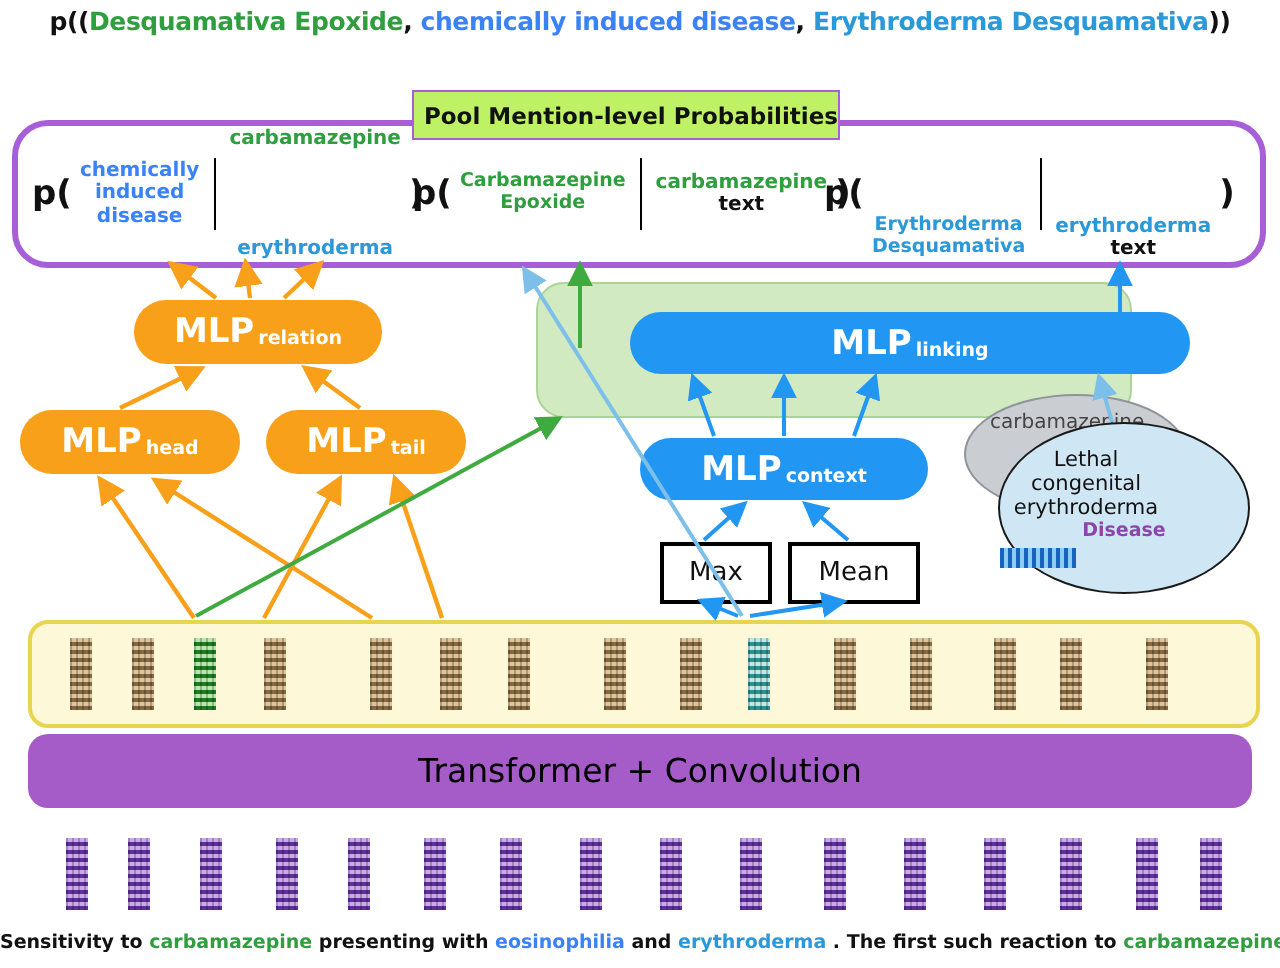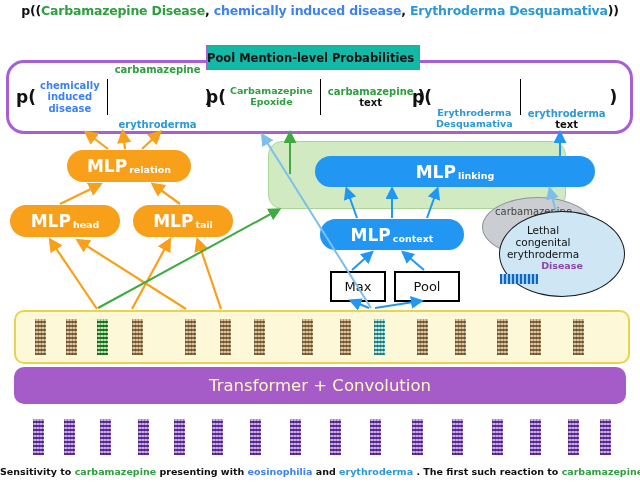--- a/index.html
+++ b/index.html
@@ -6,22 +6,22 @@
   .stage{
     position:relative;width:640px;height:484px;overflow:hidden;background:#fff;
     font-family:"DejaVu Sans","Liberation Sans",sans-serif;color:#111;
   }
   .title{position:absolute;top:3px;left:0;width:100%;text-align:center;
          font-size:12.5px;font-weight:800;letter-spacing:-0.2px;white-space:nowrap;}
   .c-black{color:#111;} .c-green{color:#2e9e3e;} .c-orange{color:#3b82f6;} .c-blue{color:#2b98d8;margin-top:44px;}
 
   .prob-box{position:absolute;left:6px;top:60px;width:621px;height:68px;
             border:3.5px solid #a65fd6;border-radius:18px;background:transparent;z-index:1;}
-  .pool{position:absolute;left:206px;top:45px;width:212px;height:23px;background:#14b8a6;
-        border:1.5px solid #a65fd6;display:flex;align-items:center;justify-content:flex-start;
+  .pool{position:absolute;left:206px;top:45px;width:212px;height:23px;background:#bef264;
+        border:1.5px solid #a65fd6;display:flex;align-items:center;justify-content:flex-end;
         font-weight:700;font-size:11.5px;z-index:4;}
 
   .expr{position:absolute;display:flex;align-items:center;gap:4px;height:52px;z-index:2;}
   .pbig{font-size:17px;font-weight:800;}
   .stack{display:flex;flex-direction:column;align-items:center;justify-content:center;
          line-height:1.12;font-size:10px;font-weight:700;text-align:center;}
   .stack.big{font-size:9.5px;}
   .vline{width:0;border-left:1.5px solid #000;height:36px;margin:0 3px;}
 
   .mlp{position:absolute;display:flex;align-items:center;justify-content:center;
@@ -54,34 +54,34 @@
   .token{position:absolute;top:7px;width:11px;height:36px;
          background-blend-mode:normal;}
   .token::after{content:"";position:absolute;inset:0;
          background:repeating-linear-gradient(90deg,rgba(0,0,0,.22) 0 1px,transparent 1px 3px);}
   .v-tan  {background:repeating-linear-gradient(0deg,#85683f 0 2px,#dcc49c 2px 4px);}
   .v-green{background:repeating-linear-gradient(0deg,#1e7d1e 0 2px,#b9e6ae 2px 4px);}
   .v-teal {background:repeating-linear-gradient(0deg,#2d8f8f 0 2px,#bfe9e2 2px 4px);}
   .v-purple{background:repeating-linear-gradient(0deg,#5f2f9e 0 2px,#cbaae8 2px 4px);}
 
   .transformer{position:absolute;left:14px;top:367px;width:612px;height:37px;background:#a55bc8;
-               border-radius:10px;color:#fef9c3;font-size:16.5px;display:flex;align-items:center;
+               border-radius:10px;color:#000000;font-size:16.5px;display:flex;align-items:center;
                justify-content:center;z-index:1;}
 
   .sentence{position:absolute;top:466px;left:0;width:100%;text-align:center;
             font-size:9.5px;font-weight:700;white-space:nowrap;}
 
   .arrows{position:absolute;left:0;top:0;z-index:5;pointer-events:none;}
 </style>
 </head>
 <body>
 
 <div class="stage">
 
-  <div class="title"><span class="c-black">p((</span><span class="c-green">Carbamazepine Disease</span><span class="c-black">, </span><span class="c-orange">chemically induced disease</span><span class="c-black">, </span><span class="c-blue">Erythroderma Desquamativa</span><span class="c-black">))</span></div>
+  <div class="title"><span class="c-black">p((</span><span class="c-green">Desquamativa Epoxide</span><span class="c-black">, </span><span class="c-orange">chemically induced disease</span><span class="c-black">, </span><span class="c-blue">Erythroderma Desquamativa</span><span class="c-black">))</span></div>
 
   <div class="pool">
     <span>Pool Mention-level Probabilities</span>
   </div>
 
   <div class="prob-box"></div>
 
   <div class="expr" style="left:16px;top:71px;">
     <span class="pbig">p(</span>
     <div class="stack c-orange">
@@ -145,21 +145,21 @@
   </div>
   <div class="mlp box-blue" style="left:320px;top:219px;width:144px;height:31px;">
     <span class="mlp-base">MLP</span>
       <span class="mlp-sub">context</span>
   </div>
 
   <div class="io-box" style="left:330px;top:271px;width:52px;height:27px;">
     <span>Max</span>
   </div>
   <div class="io-box" style="left:394px;top:271px;width:62px;height:27px;">
-    <span>Pool</span>
+    <span>Mean</span>
   </div>
 
   <div class="ellipse gray">
     <span>carbamazepine</span>
   </div>
   <div class="ellipse blue">
     <div style="width:86px;">Lethal congenital erythroderma</div>
     <div class="disease-tag">Disease</div>
     <div class="mini-token"></div>
   </div>

